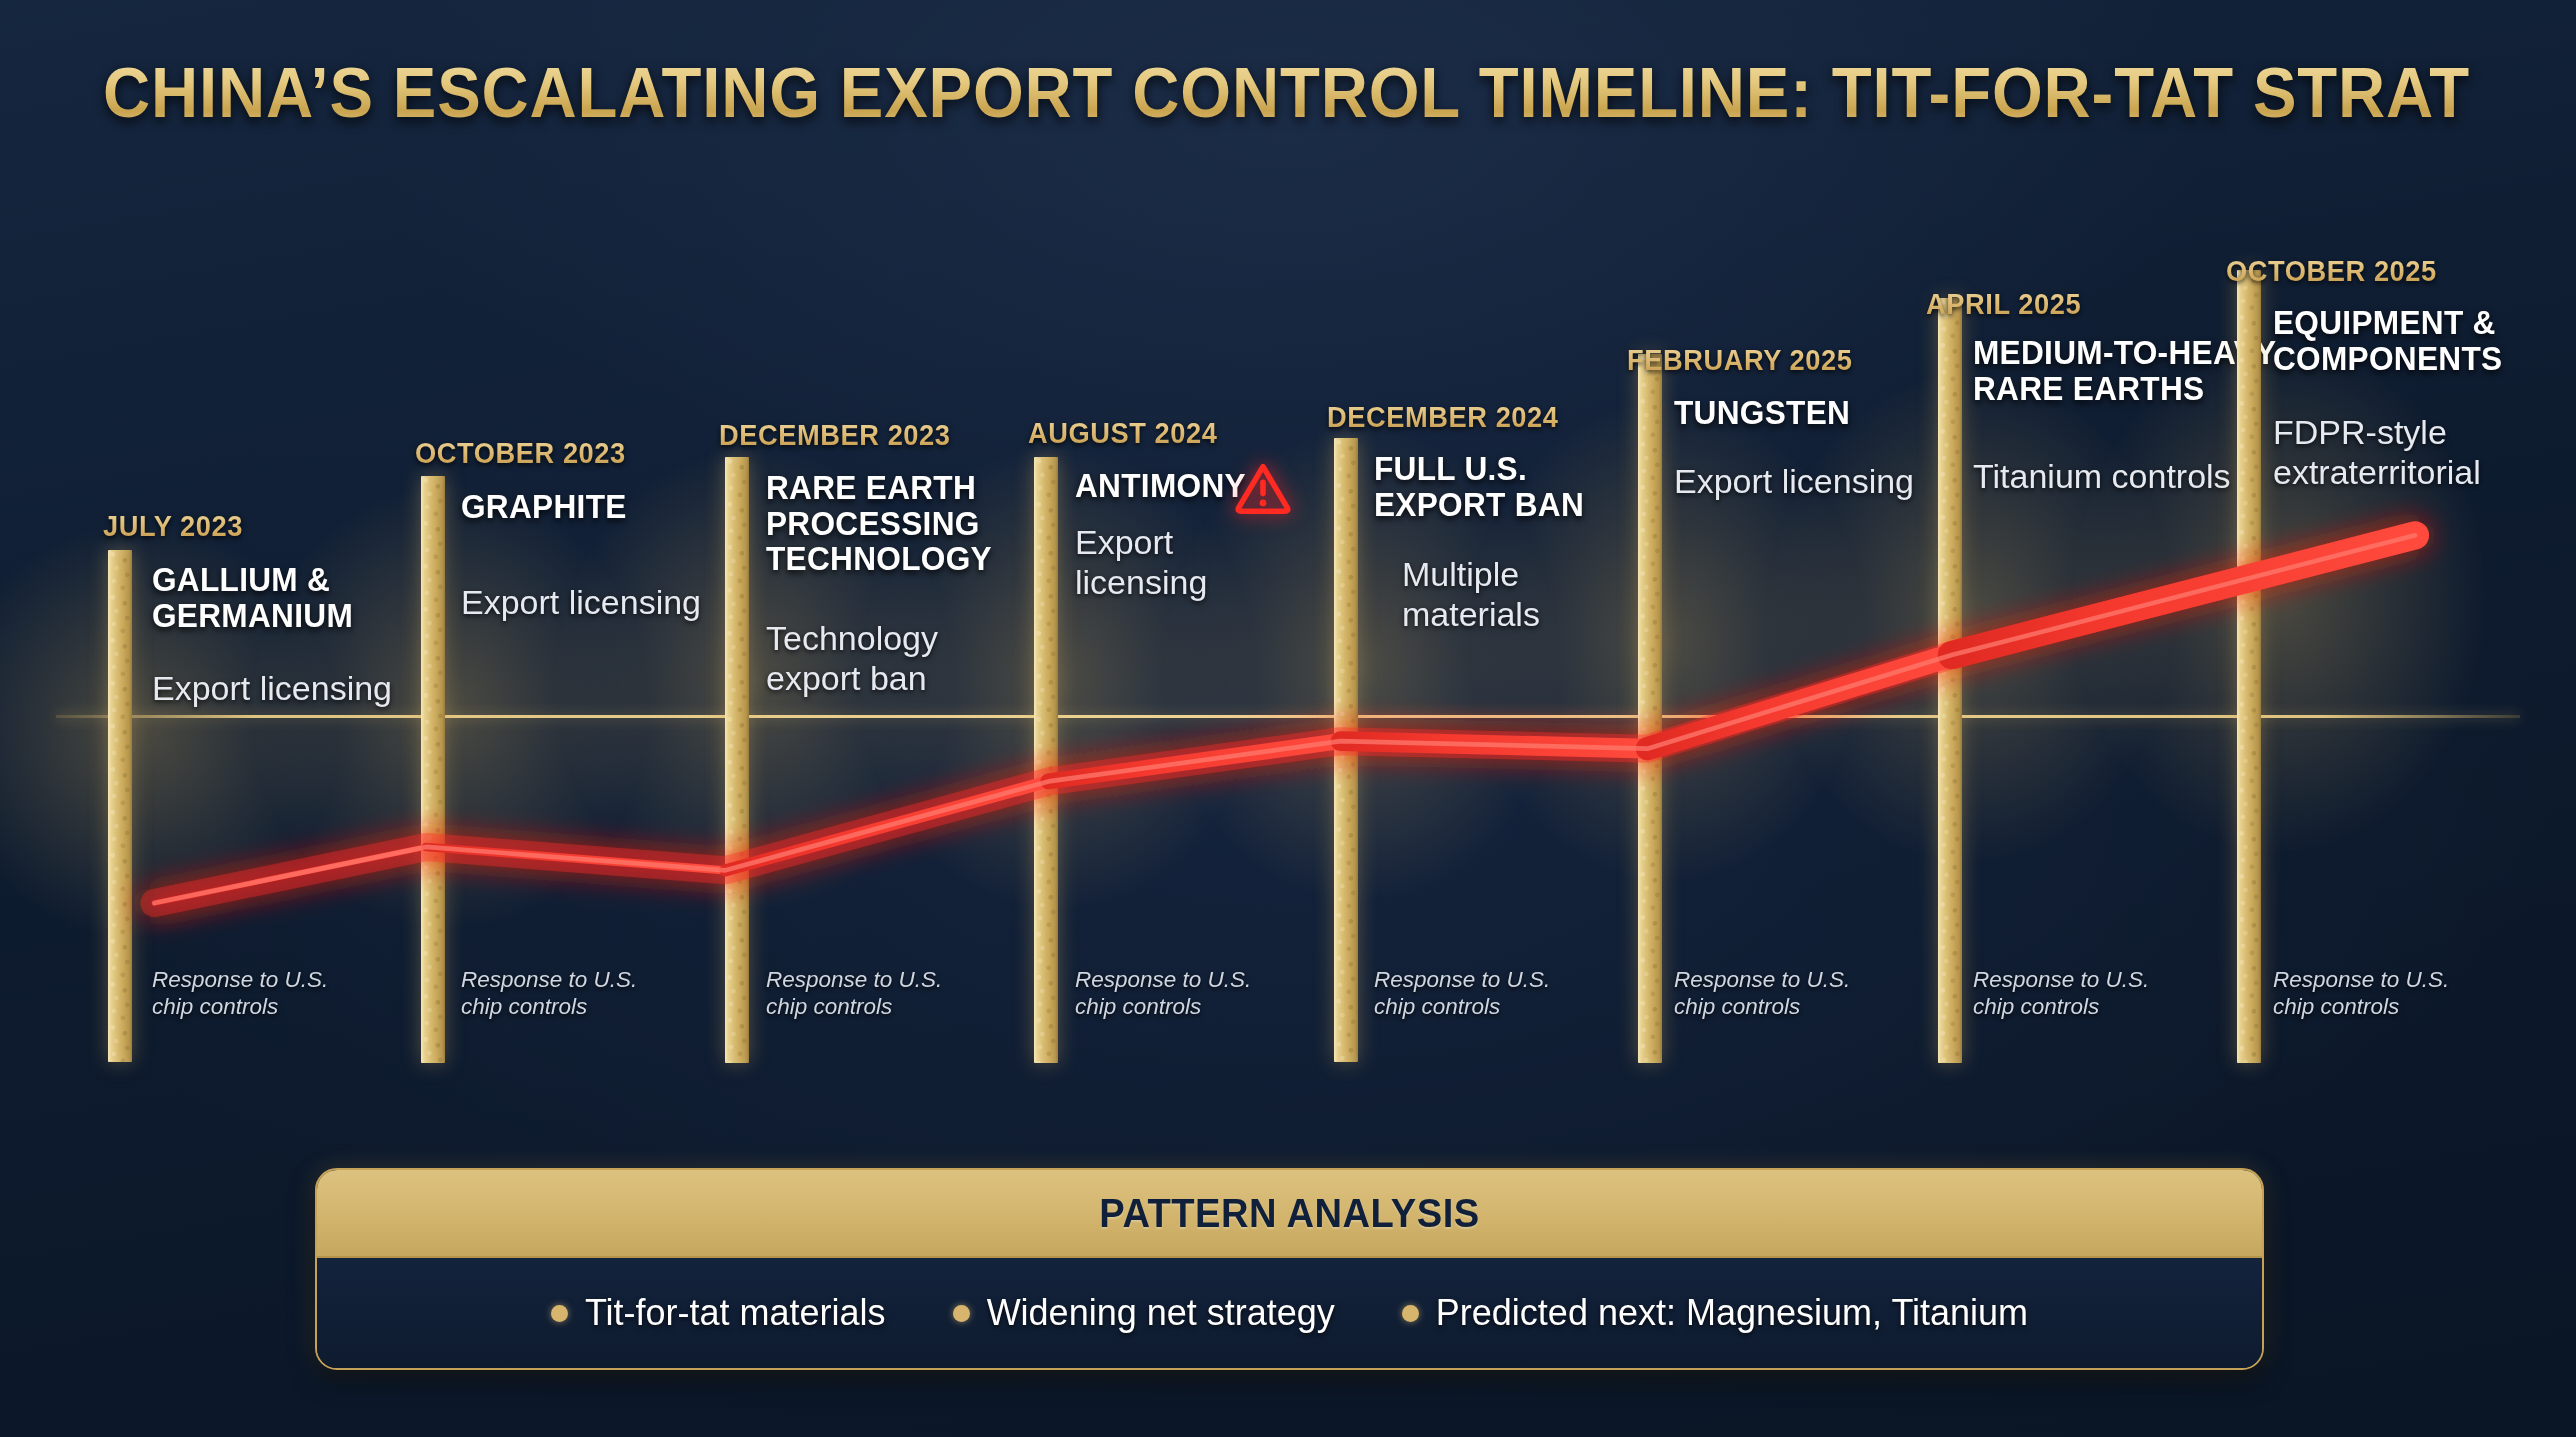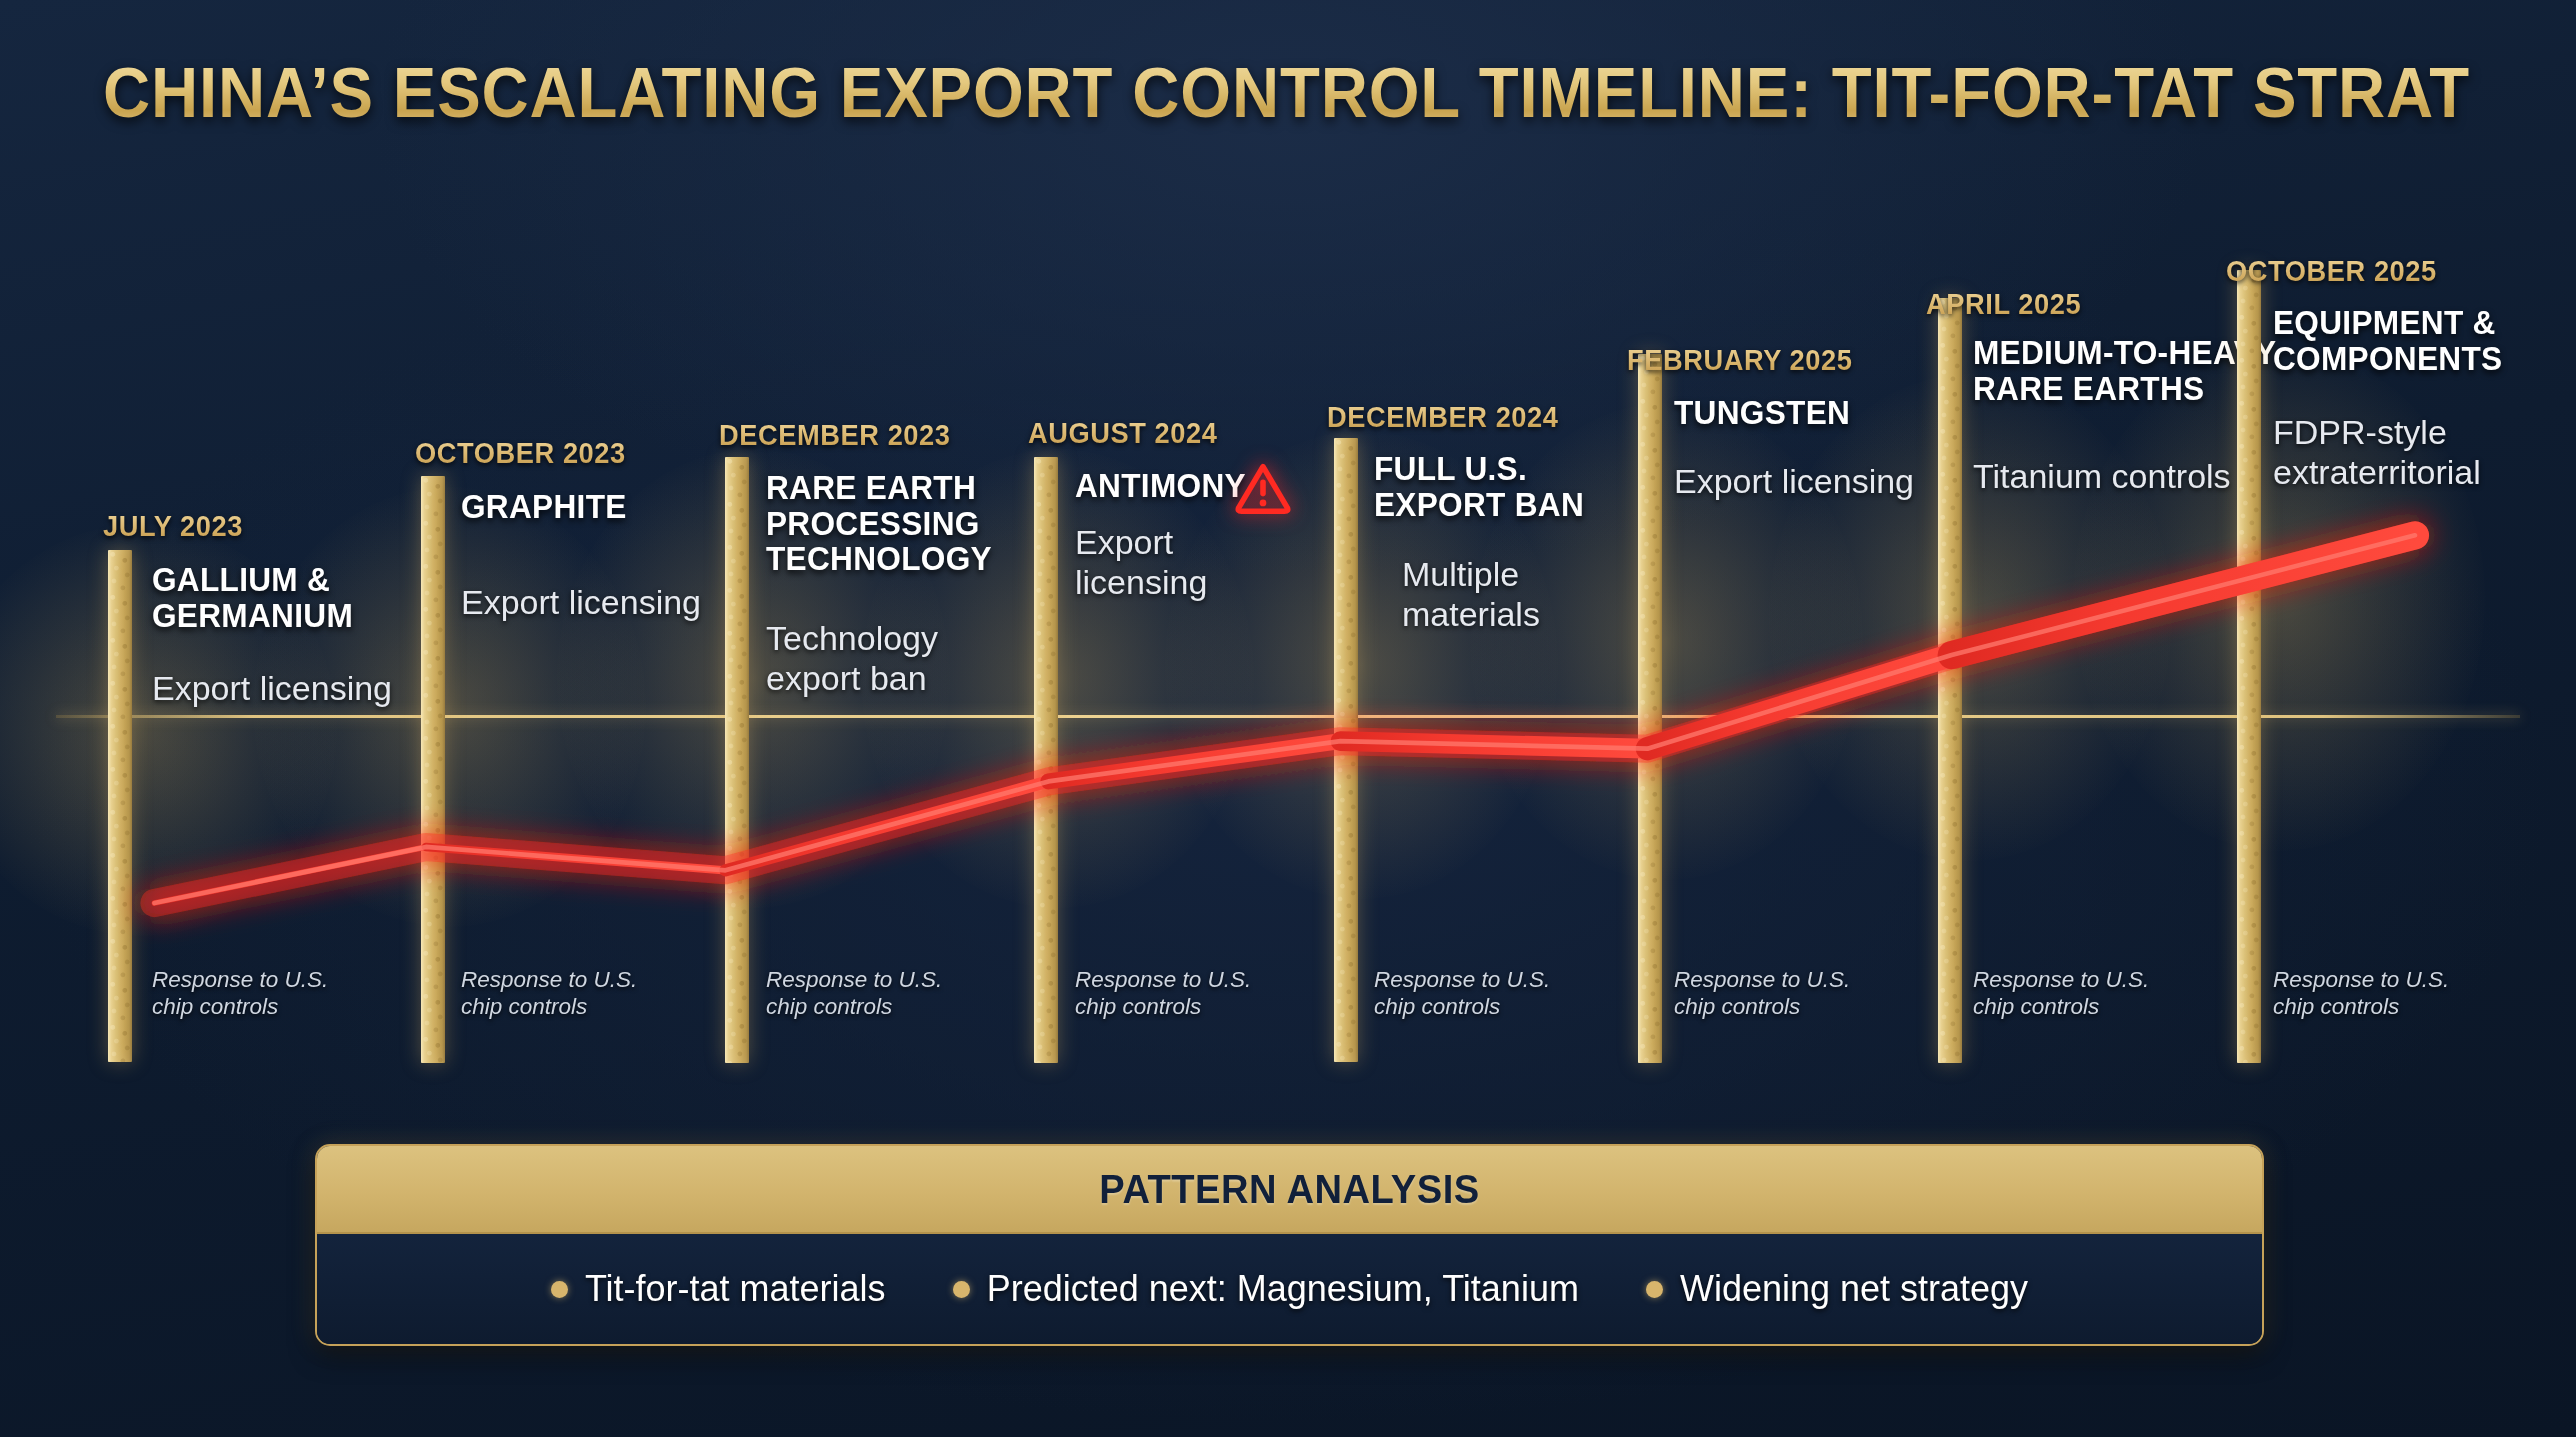--- a/index.html
+++ b/index.html
@@ -98,22 +98,22 @@
     font-size:22.5px;line-height:1.22;font-style:italic;
     color:#cfd6e0;
     text-shadow:0 1.9px 4.7px rgba(0,0,0,.85);
     white-space:pre-line;
   }
   .warn-icon{position:absolute;filter:drop-shadow(0 0 9.4px rgba(255,40,40,.85));}
   
   #trend{position:absolute;left:0;top:0;width:2576px;height:1123px;pointer-events:none;}
   
   #panel{
-    position:absolute;left:315px;top:1144px;width:1945px;height:198px;
-    border-radius:15px;
+    position:absolute;left:315px;top:1168px;width:1945px;height:198px;
+    border-radius:22px;
     border:2.8px solid #c6a259;
     background:#0f1d33;
     box-shadow:0 9.4px 24px rgba(0,0,0,.55), 0 0 24px rgba(198,162,89,.22);
     overflow:hidden;
     text-align:right;
   }
   #panel-head{
     height:86px;
     background:linear-gradient(180deg,#dcc27f 0%,#d2b46d 55%,#c6a75f 100%);
     display:flex;align-items:center;justify-content:center;
@@ -266,23 +266,23 @@
     <div id="panel-head">
       <div id="panel-title">PATTERN ANALYSIS</div>
     </div>
     <div id="panel-body">
       <div class="bullet-item">
         <span class="dot"></span>
         <span class="bullet-text">Tit-for-tat materials</span>
       </div>
       <div class="bullet-item">
         <span class="dot"></span>
-        <span class="bullet-text">Predicted next: Magnesium, Titanium</span>
+        <span class="bullet-text">Widening net strategy</span>
       </div>
       <div class="bullet-item">
         <span class="dot"></span>
-        <span class="bullet-text">Widening net strategy</span>
+        <span class="bullet-text">Predicted next: Magnesium, Titanium</span>
       </div>
     </div>
   </div>
 
 </div>
 
 
 </body></html>

